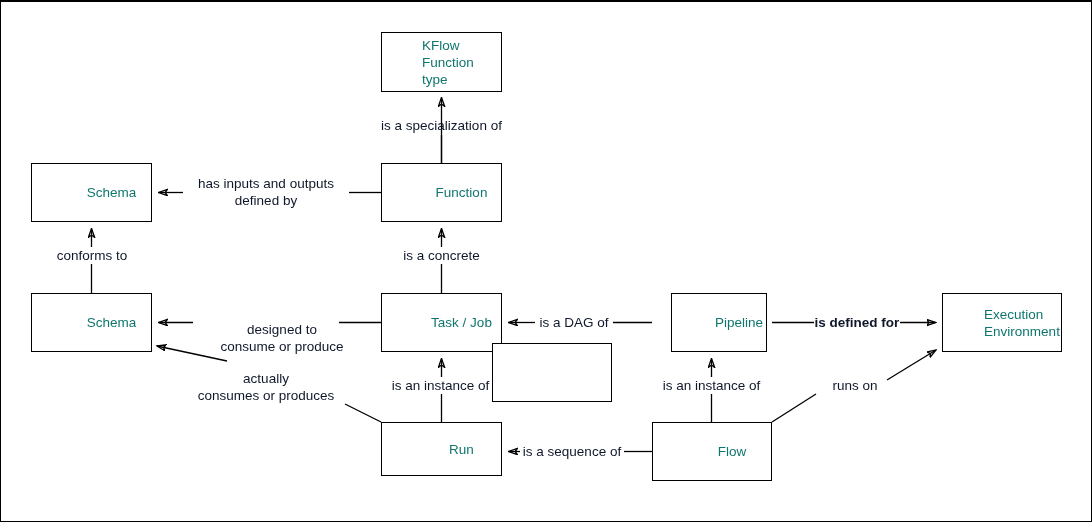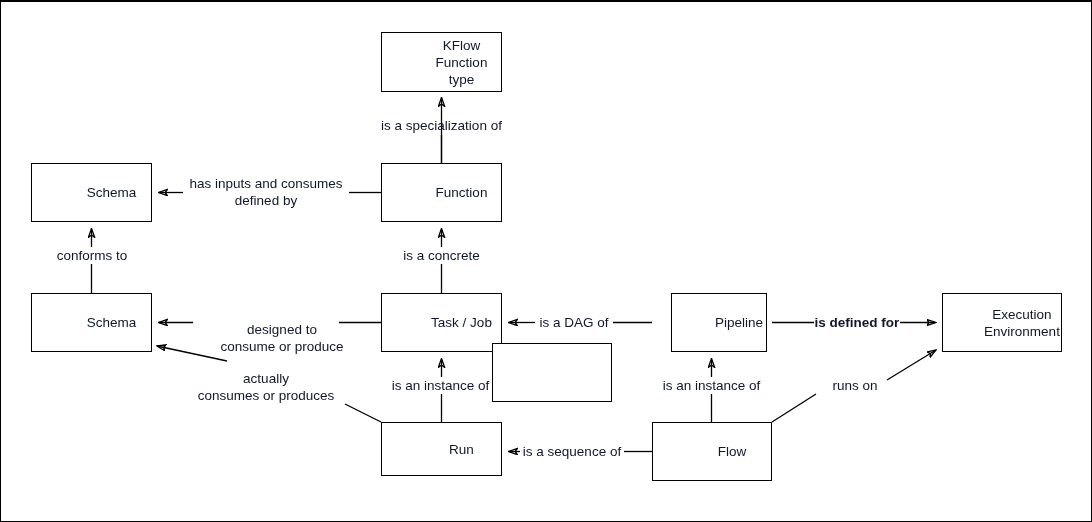--- a/index.html
+++ b/index.html
@@ -18,24 +18,23 @@
     border-top-width:2px;
   }
   .node{
     position:absolute;
     box-sizing:border-box;
     border:1.4px solid #000000;
     background:#ffffff;
     display:flex;
     align-items:center;
     justify-content:center;
-    text-align:center;
     font-size:13.5px;
     line-height:17px;
-    color:#0f172a;
+    color:#0f766e;
     z-index:5;
     white-space:pre-line;
     padding-left:40px;
   }
   .node.blank{z-index:7;}
   .edge-label{
     position:absolute;
     font-size:13.5px;
     line-height:17px;
     text-align:center;
@@ -148,21 +147,21 @@
 Environment</div>
 
   <div class="node blank" style="left:491px;top:341px;width:120px;height:59px;"></div>
 
   <div class="node" style="left:380px;top:420px;width:121px;height:54px;">Run</div>
 
   <div class="node" style="left:651px;top:420px;width:120px;height:59px;">Flow</div>
 
   <div class="edge-label" style="left:370px;top:115px;width:141px;">is a specialization of</div>
 
-  <div class="edge-label" style="left:182px;top:173px;width:166px;">has inputs and consumes
+  <div class="edge-label" style="left:182px;top:173px;width:166px;">has inputs and outputs
 defined by</div>
 
   <div class="edge-label" style="left:45px;top:245px;width:92px;">conforms to</div>
 
   <div class="edge-label" style="left:392px;top:245px;width:97px;">is a concrete</div>
 
   <div class="edge-label" style="left:208px;top:303px;width:146px;margin-top:16px;">designed to
 consume or produce</div>
 
   <div class="edge-label" style="left:534px;top:312px;width:78px;">is a DAG of</div>

